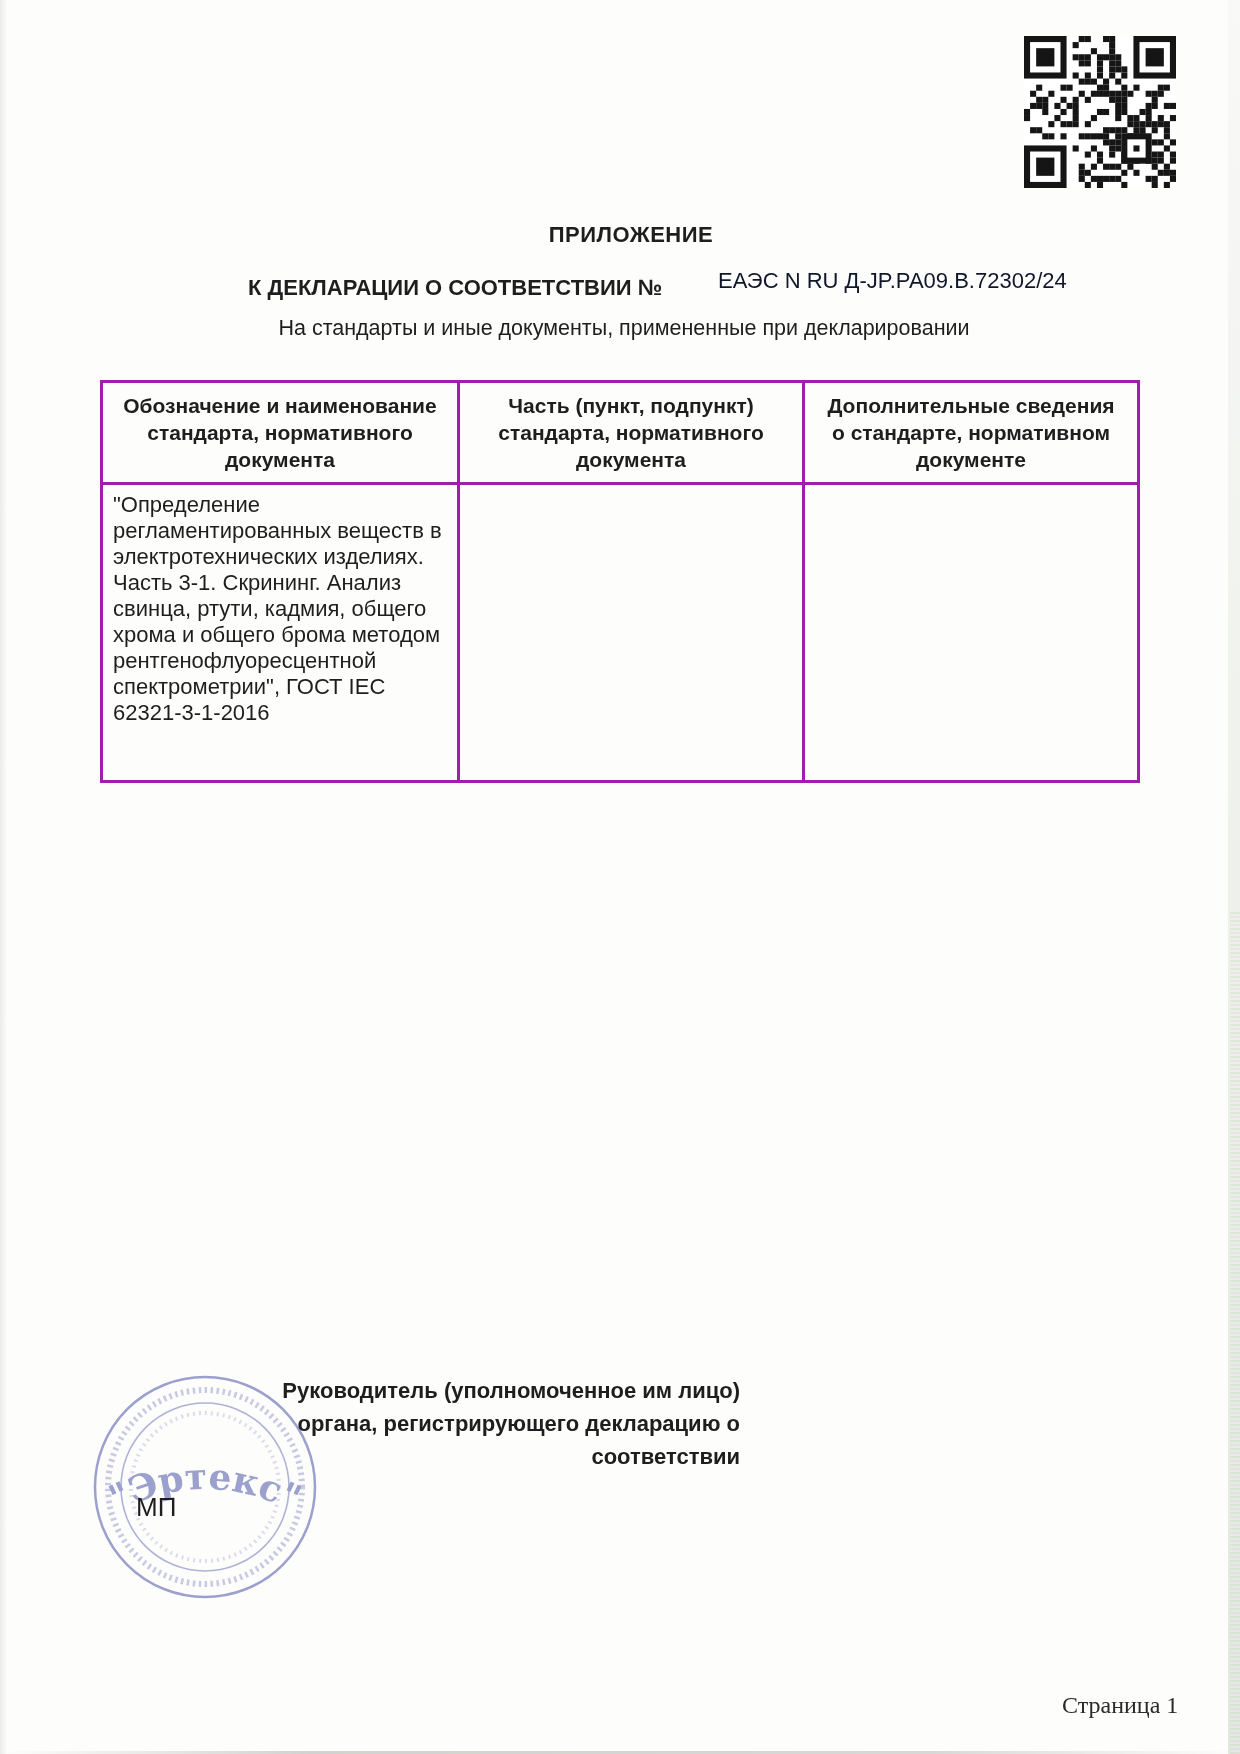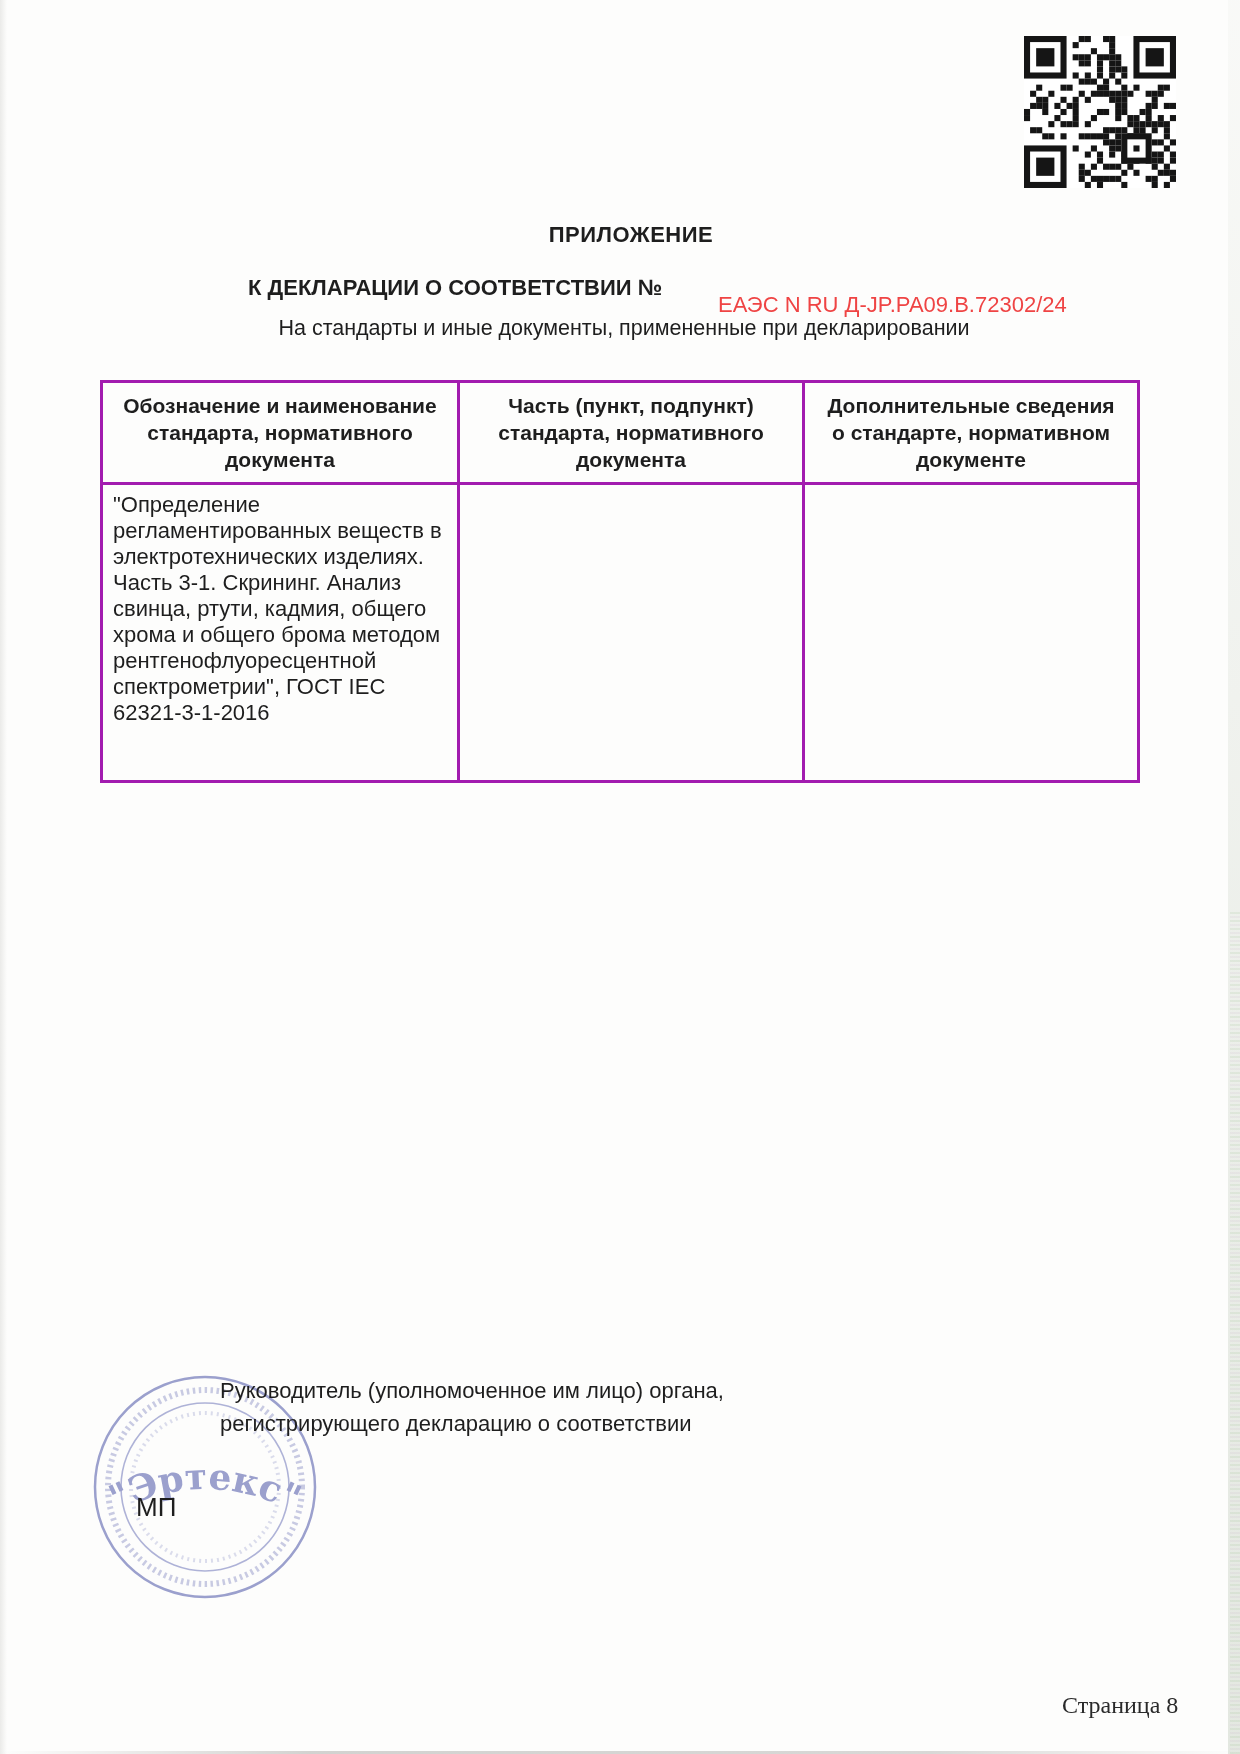--- a/index.html
+++ b/index.html
@@ -27,21 +27,21 @@
   .title{
     position:absolute;left:0;top:222px;width:1262px;
     text-align:center;font-size:22px;font-weight:bold;letter-spacing:.5px;
   }
   .decl-label{
     position:absolute;left:248px;top:268px;
     font-size:22px;font-weight:bold;white-space:nowrap;margin-top:7px;
   }
   .decl-number{
     position:absolute;left:718px;top:268px;
-    font-size:22px;font-weight:normal;white-space:nowrap;color:#ef4444;margin-top:24px;
+    font-size:22px;font-weight:normal;white-space:nowrap;color:#0f172a;
   }
   .subheading{
     position:absolute;left:0;top:316px;width:1248px;
     text-align:center;font-size:21.5px;
   }
 
   table.standards{
     position:absolute;left:100px;top:380px;width:1037px;
     border-collapse:collapse;table-layout:fixed;
     border:3px solid #2b2b2b;
@@ -57,21 +57,21 @@
   }
   table.standards td{
     font-size:22px;line-height:26px;
     padding:7px 10px 10px 10px;height:298px;box-sizing:border-box;
     text-align:left;
   }
   .col1{width:357px;} .col2{width:345px;} .col3{width:335px;}
 
   .sig-head{
     position:absolute;left:220px;top:1374px;width:520px;
-    text-align:left;font-size:22px;font-weight:normal;line-height:33px;
+    text-align:right;font-size:22px;font-weight:bold;line-height:33px;
     z-index:3;
   }
   .seal-label{
     position:absolute;left:136px;top:1492px;
     font-size:26px;font-weight:normal;z-index:3;
   }
   .sig-specialist{
     position:absolute;left:212px;top:1553px;width:520px;
     text-align:center;font-size:22px;font-weight:bold;line-height:32px;
     z-index:3;
@@ -339,15 +339,15 @@
       <circle cx="115" cy="115" r="97" stroke-width="6" stroke-dasharray="2.5 3.5" opacity="0.55"></circle>
       <circle cx="115" cy="115" r="84" stroke-width="1.6" opacity="0.8"></circle>
       <circle cx="115" cy="115" r="74" stroke-width="4" stroke-dasharray="2 4" opacity="0.35"></circle>
     </g>
     <path id="stamp-arc" d="M 30 138 Q 115 96 200 138" fill="none"></path>
     <text font-family="DejaVu Serif, serif" font-size="36" font-weight="bold" fill="#8a90c5">
       <textPath href="#stamp-arc" startOffset="50%" text-anchor="middle">"Эртекс"</textPath>
     </text>
   </svg>
 
-  <div class="page-number">Страница 8</div>
+  <div class="page-number">Страница 1</div>
 
 </div>
 
 </body></html>

